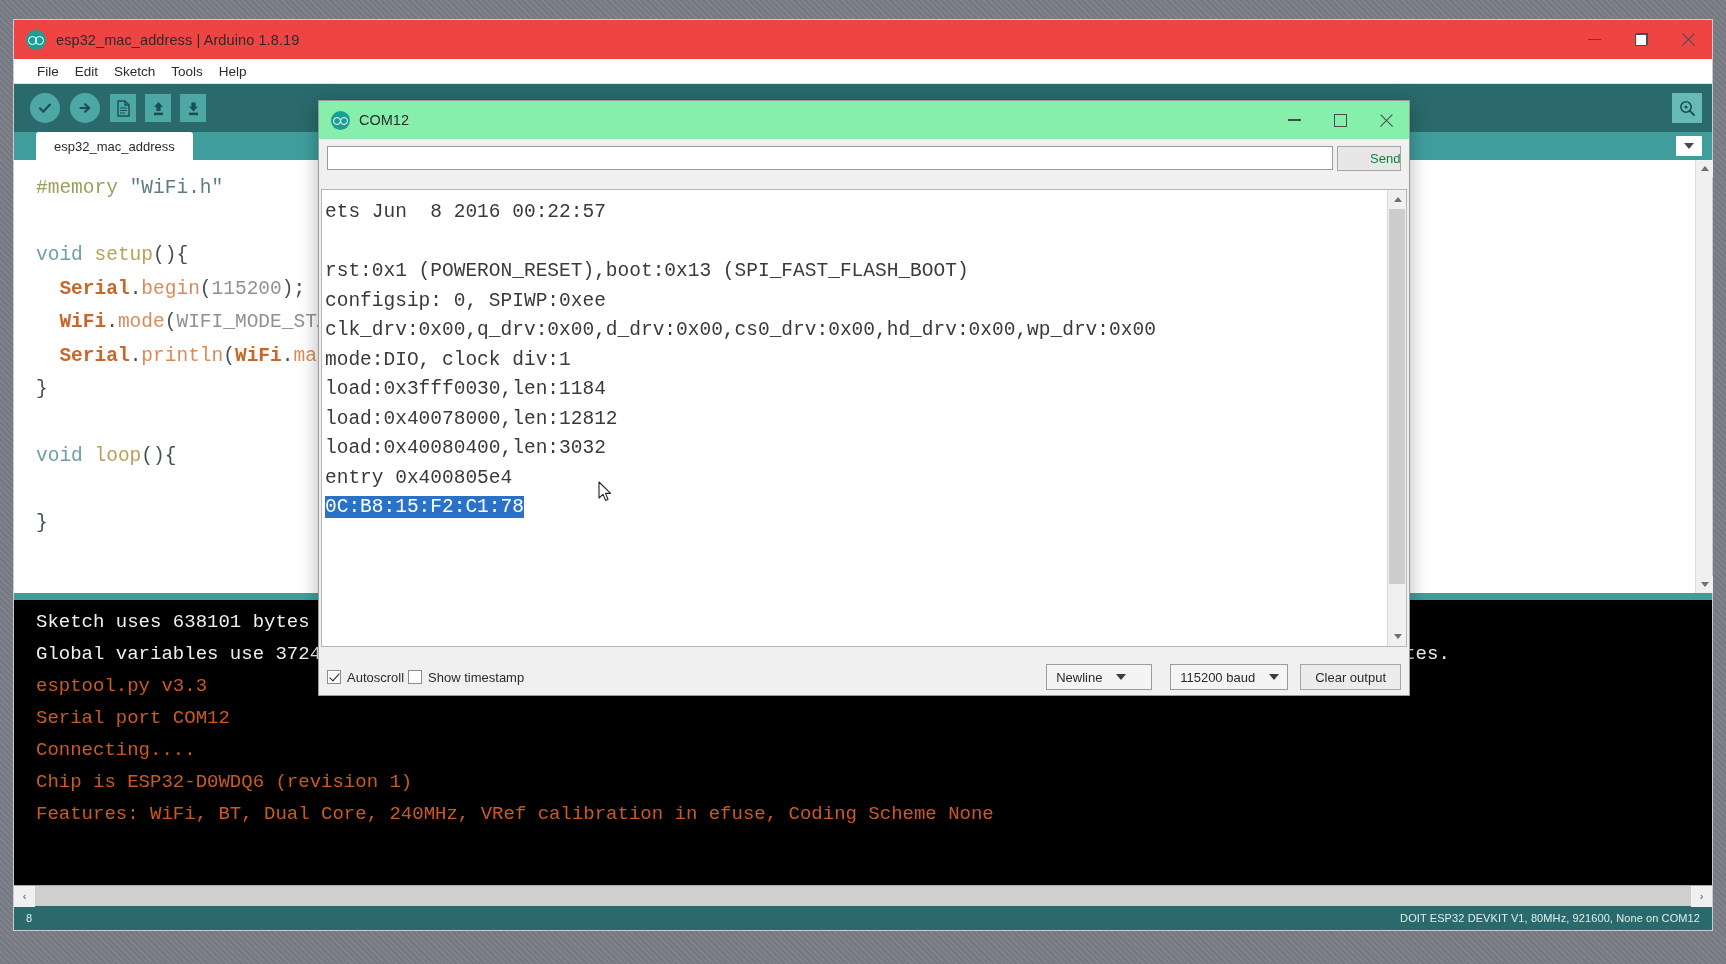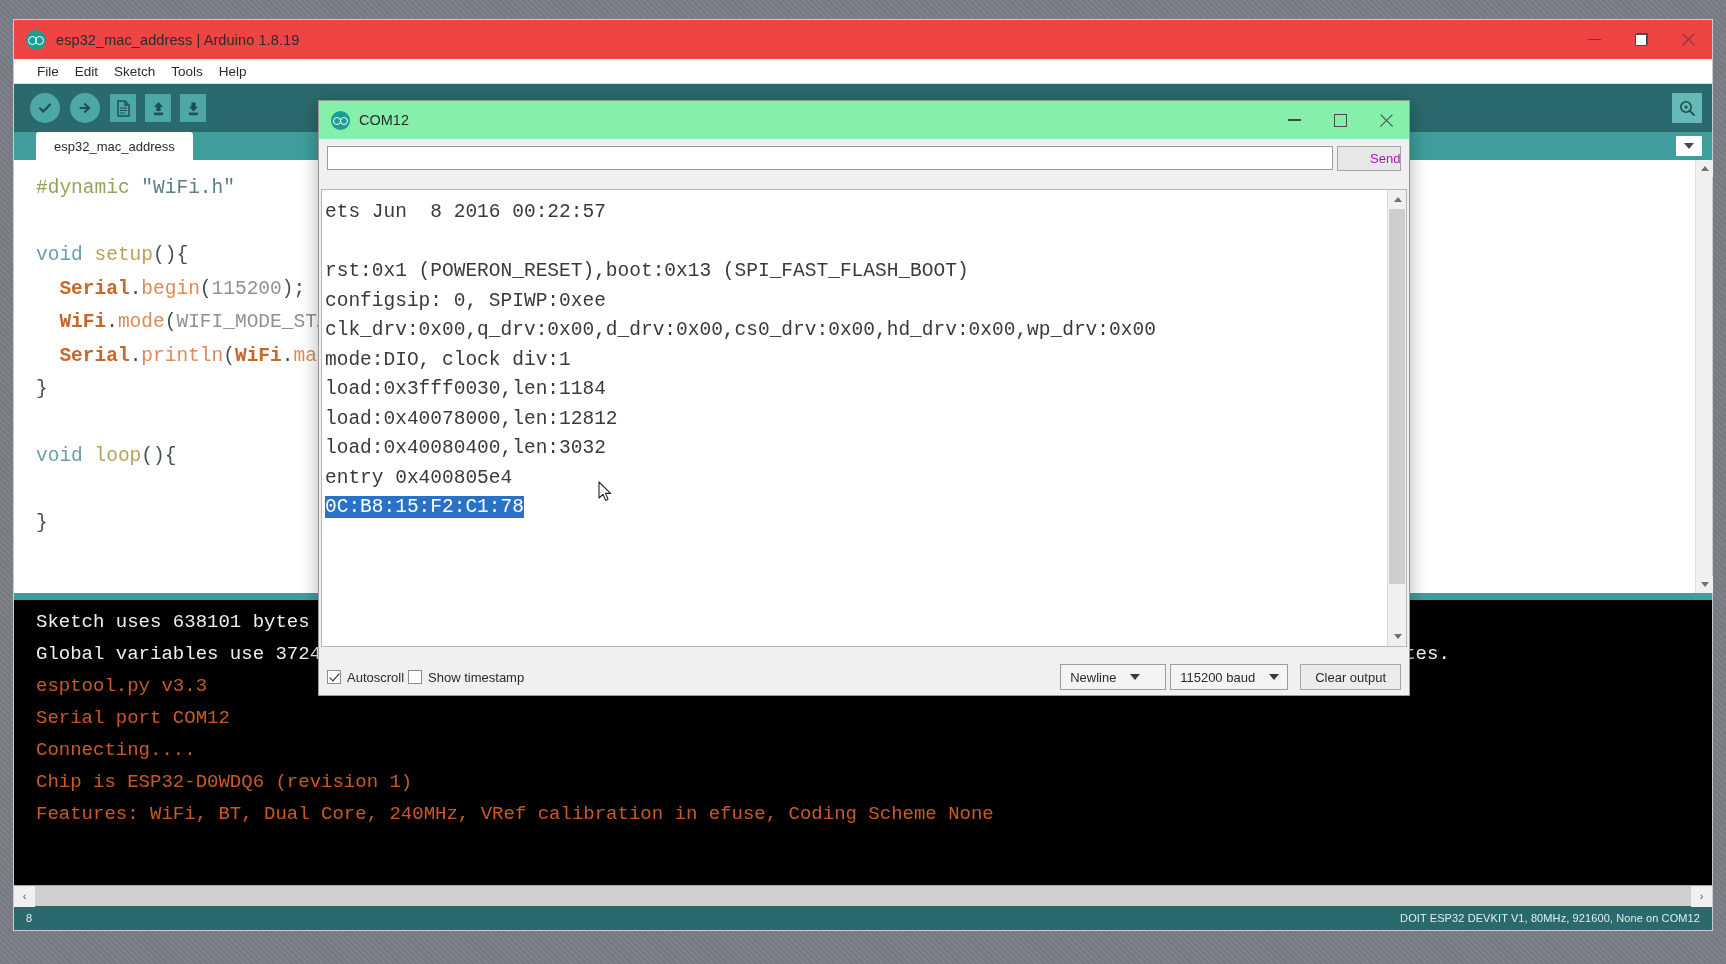--- a/index.html
+++ b/index.html
@@ -339,21 +339,21 @@
     font-size: 13px;
     padding: 0 6px;
     outline: none;
   }
   #sm-send {
     margin-left: 4px;
     width: 64px; height: 25px;
     background: #e7e7e7;
     border: 1px solid #a6a6a6;
     font-size: 13px;
-    color: #a21caf;
+    color: #15803d;
     cursor: pointer;
     padding-left: 32px;
   }
 
   
   #sm-output-wrap {
     flex: 1 1 auto;
     background: #ffffff;
     border: 1px solid #b6b6b6;
     margin: 12px 2px;
@@ -417,21 +417,21 @@
     transform: rotate(42deg);
   }
   .cb-label { font-size:13px; color:#2b2b2b; }
   .sm-select {
     height:26px;
     border:1px solid #9c9c9c;
     background:#f4f4f4;
     display:flex; align-items:center;
     font-size:13px; color:#2b2b2b;
     padding: 0 6px 0 9px;
-    margin-left: 4px;
+    margin-left: 18px;
     cursor:pointer;
     white-space:nowrap;
   }
   .sel-caret {
     margin-left: 14px;
     width:0;height:0;
     border-left:5px solid transparent;border-right:5px solid transparent;border-top:6px solid #3b3b3b;
   }
   #sm-clear {
     height:26px;
@@ -524,21 +524,21 @@
   </div>
 
   <div id="tabstrip">
     <div id="sketch-tab">esp32_mac_address</div>
     <div id="tab-dropdown">
       <span class="caret-down"></span>
     </div>
   </div>
 
   <div id="editor-wrap">
-    <div id="editor"><span class="pre">#dynamic</span> <span class="str">"WiFi.h"</span>
+    <div id="editor"><span class="pre">#memory</span> <span class="str">"WiFi.h"</span>
 
 <span class="kw">void</span> <span class="fn">setup</span><span class="punct">(){</span>
   <span class="obj">Serial</span><span class="punct">.</span><span class="meth">begin</span><span class="punct">(</span><span class="const">115200</span><span class="punct">);</span>
   <span class="obj">WiFi</span><span class="punct">.</span><span class="meth">mode</span><span class="punct">(</span><span class="const">WIFI_MODE_STA</span><span class="punct">);</span>
   <span class="obj">Serial</span><span class="punct">.</span><span class="meth">println</span><span class="punct">(</span><span class="obj">WiFi</span><span class="punct">.</span><span class="meth">macAddress</span><span class="punct">());</span>
 <span class="punct">}</span>
 
 <span class="kw">void</span> <span class="fn">loop</span><span class="punct">(){</span>
 
 <span class="punct">}</span></div>

